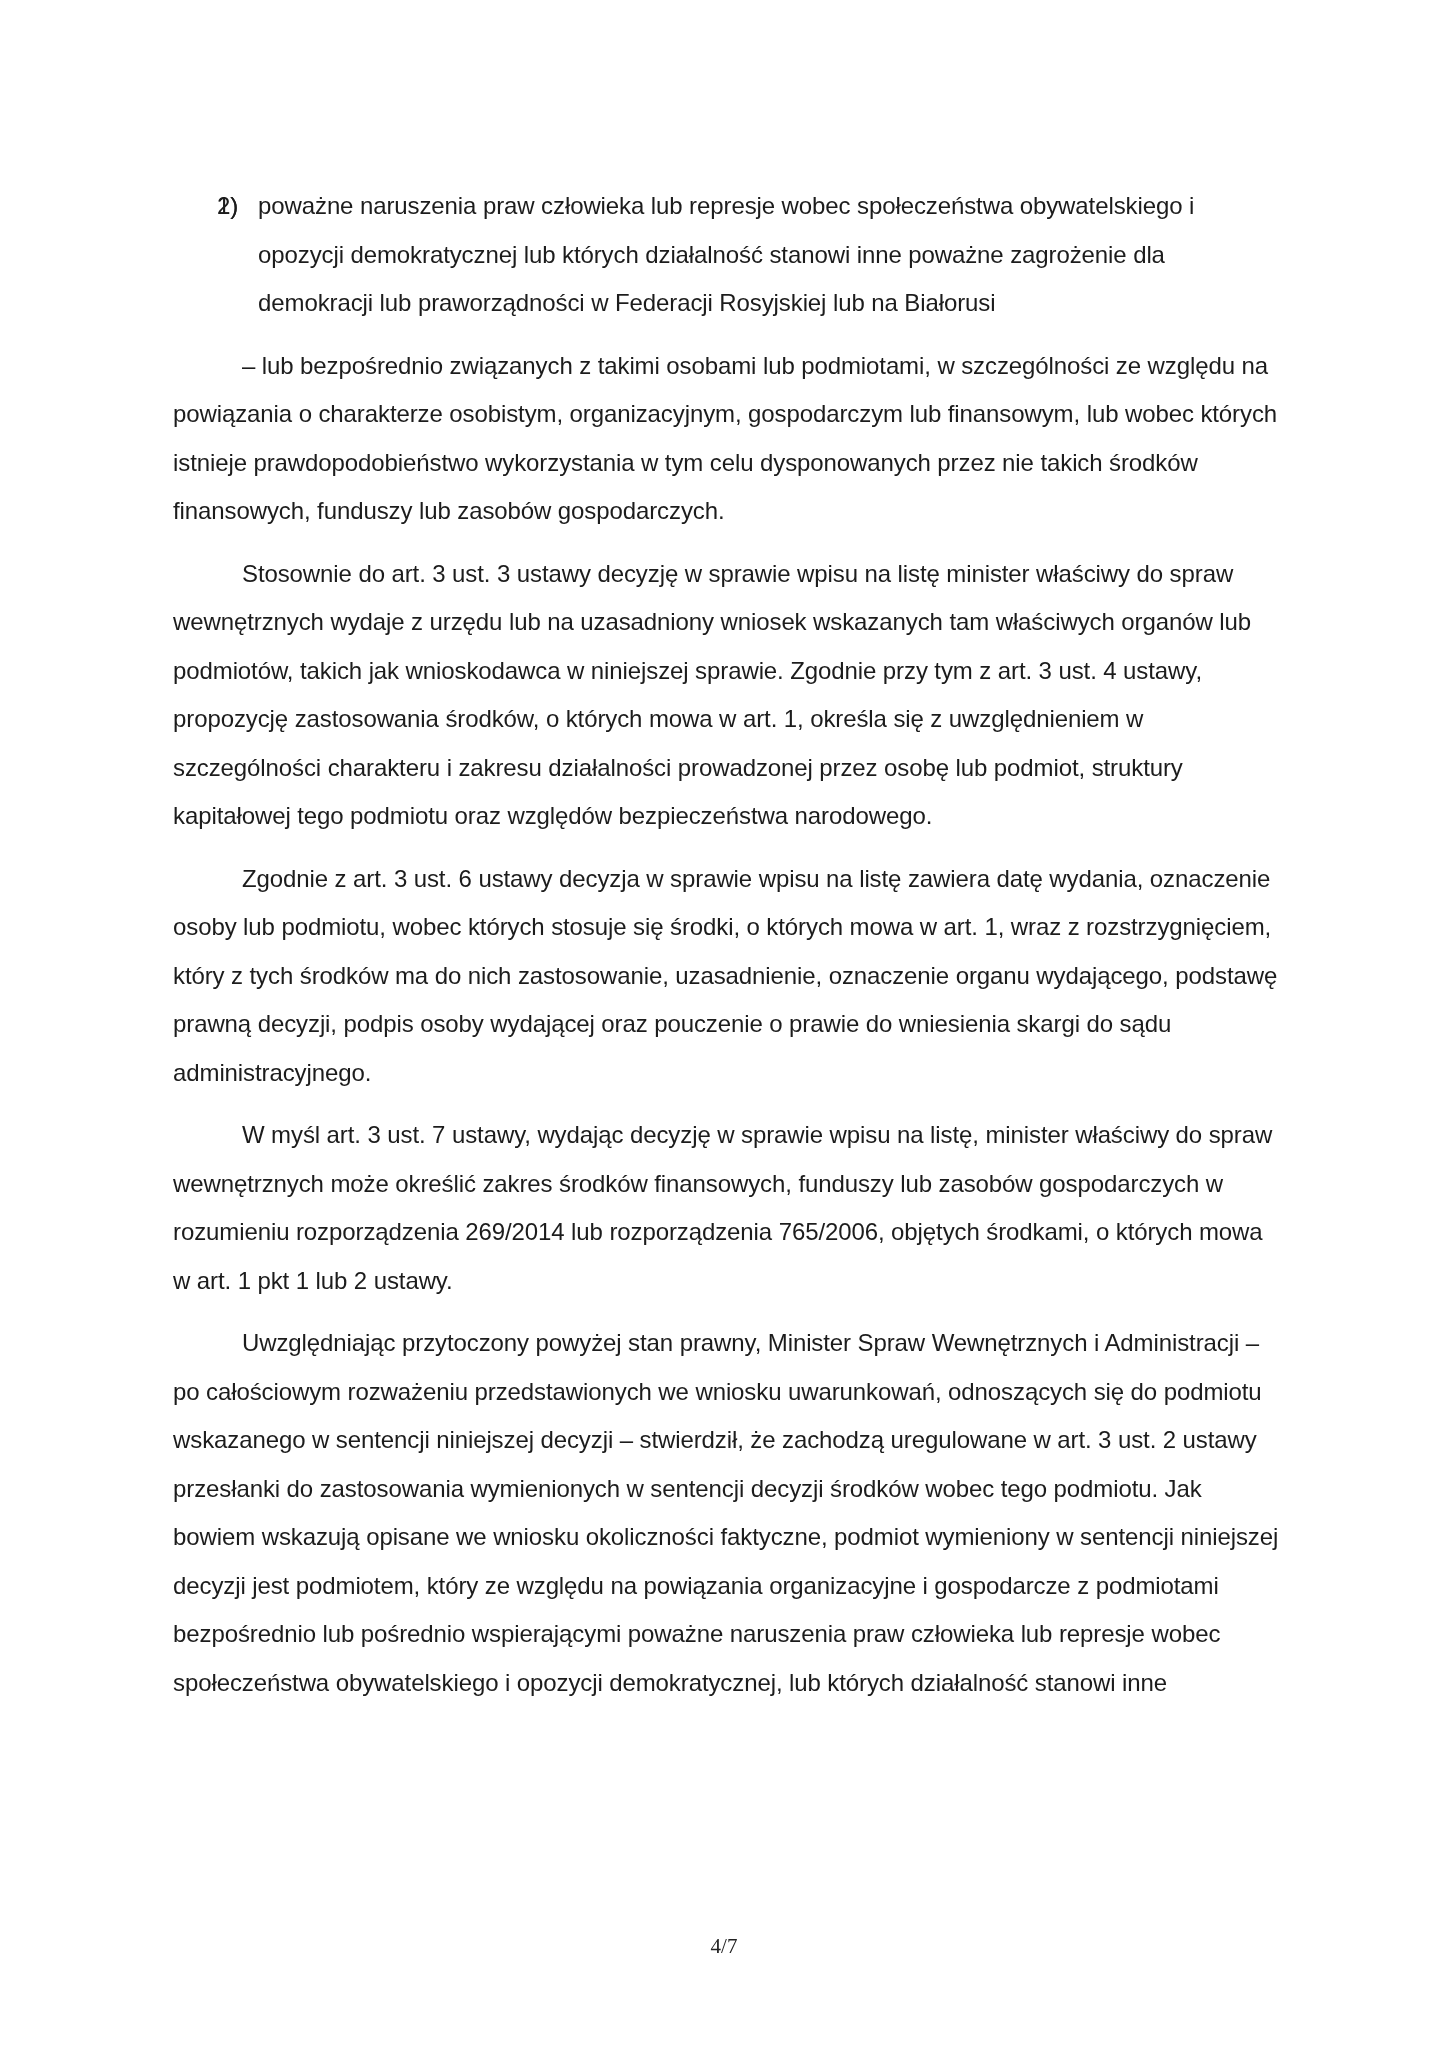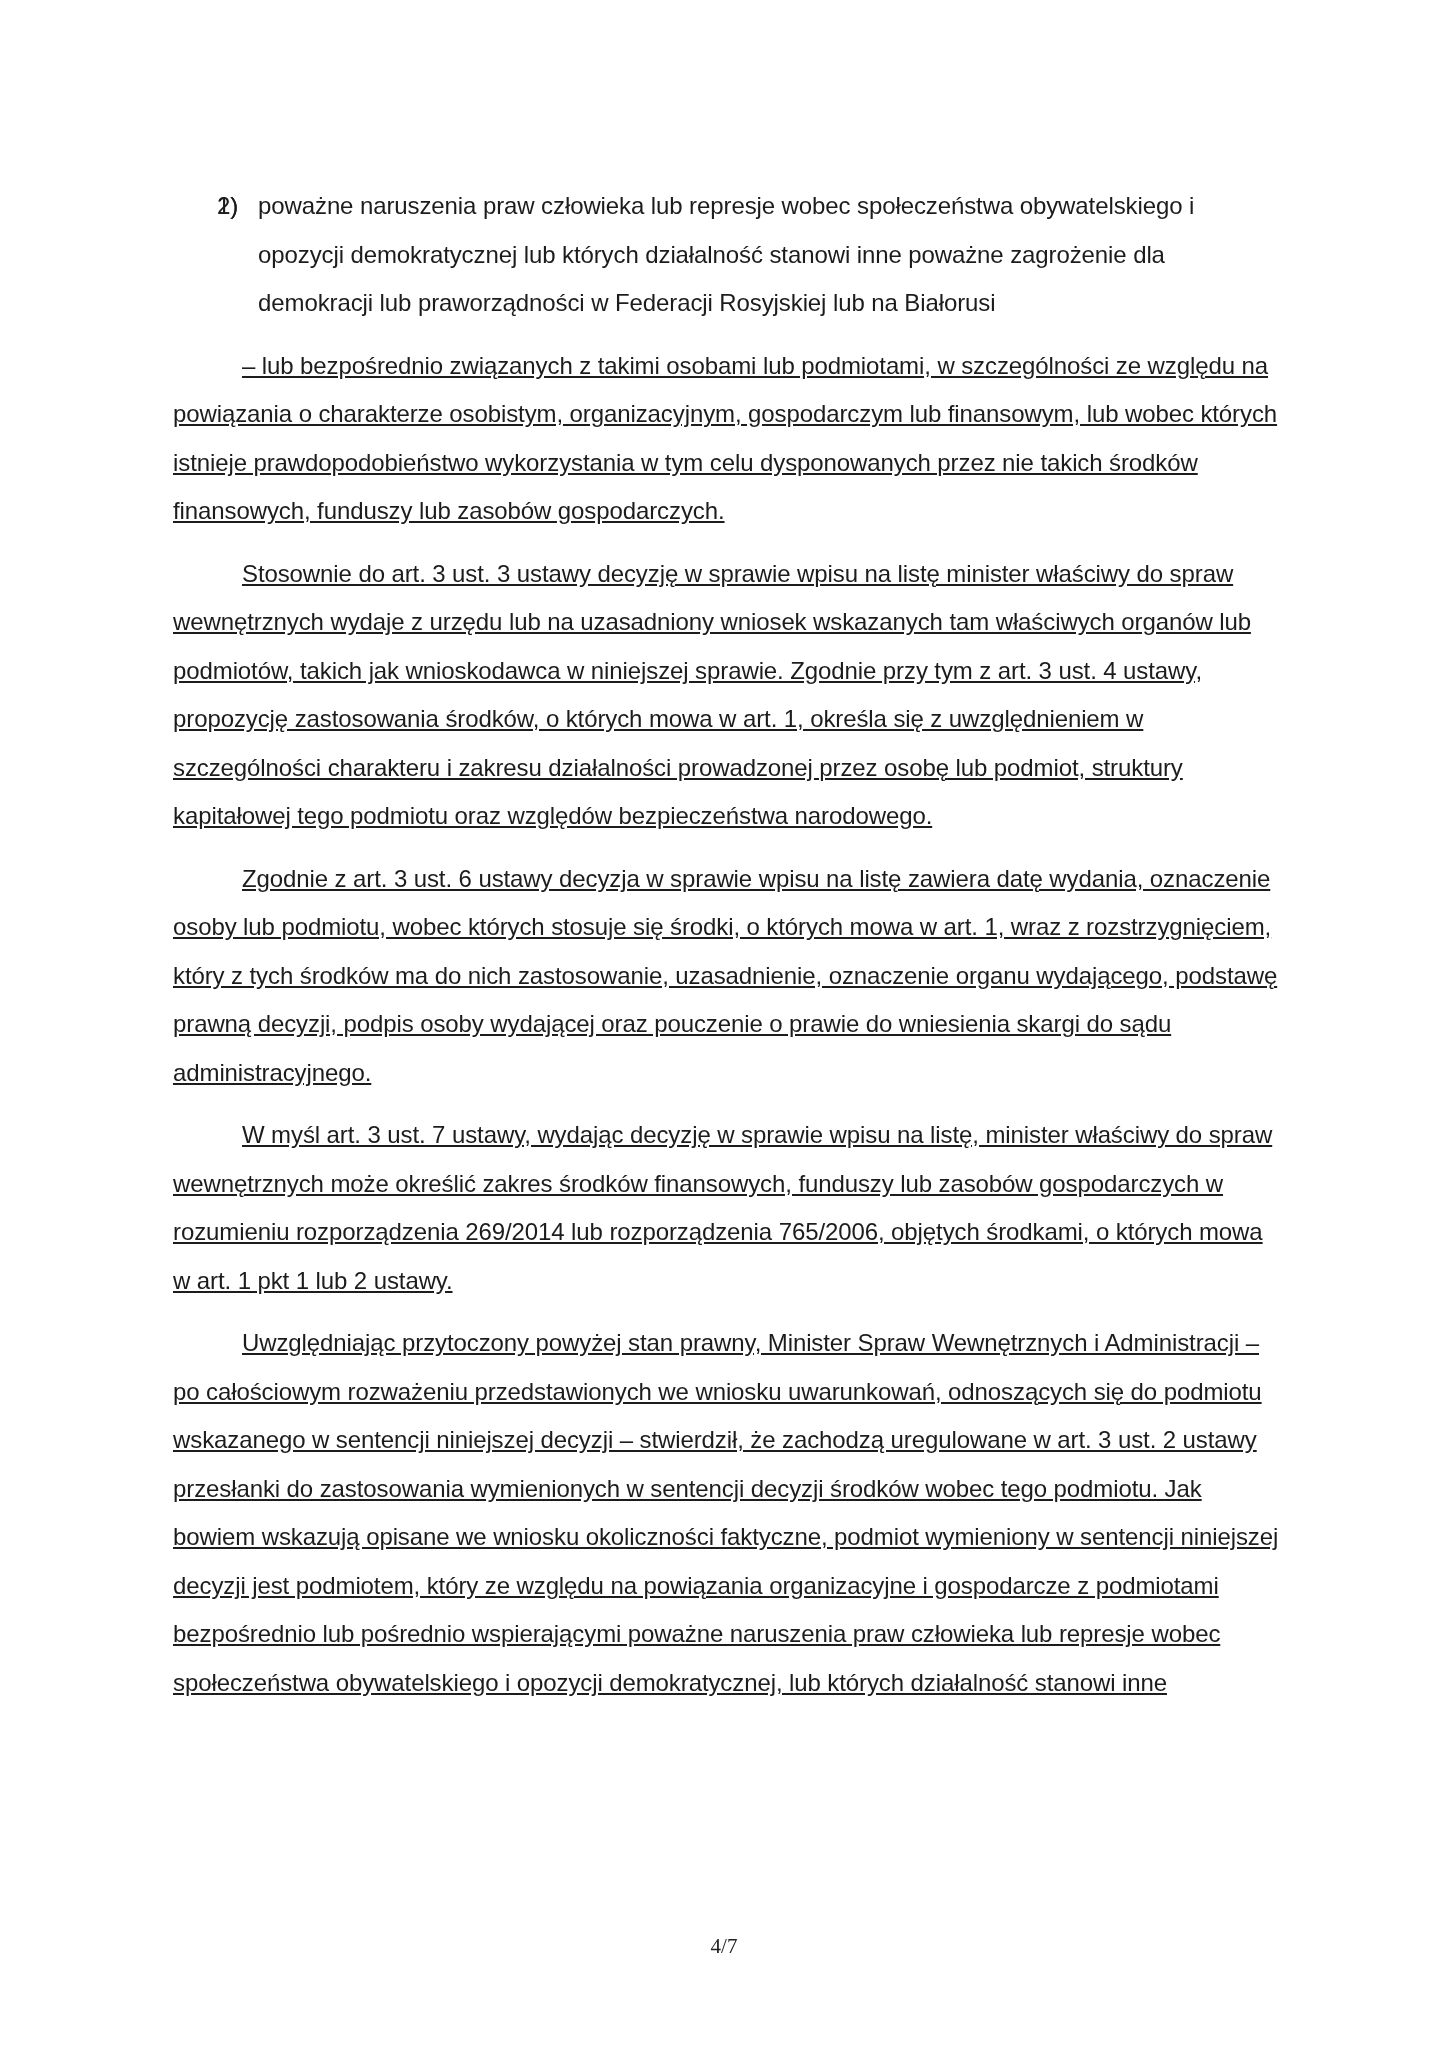--- a/index.html
+++ b/index.html
@@ -35,21 +35,20 @@
     margin-bottom: 14px;
   }
   .list-num {
     position: absolute;
     left: 44px;
     top: 0;
   }
   .para {
     margin: 0 0 14px 0;
     text-indent: 69px;
-    text-decoration: underline;
   }
   .para.cont {
     margin-top: 0;
   }
   .page-number {
     position: absolute;
     left: 0;
     width: 1448px;
     top: 1934px;
     text-align: center;

